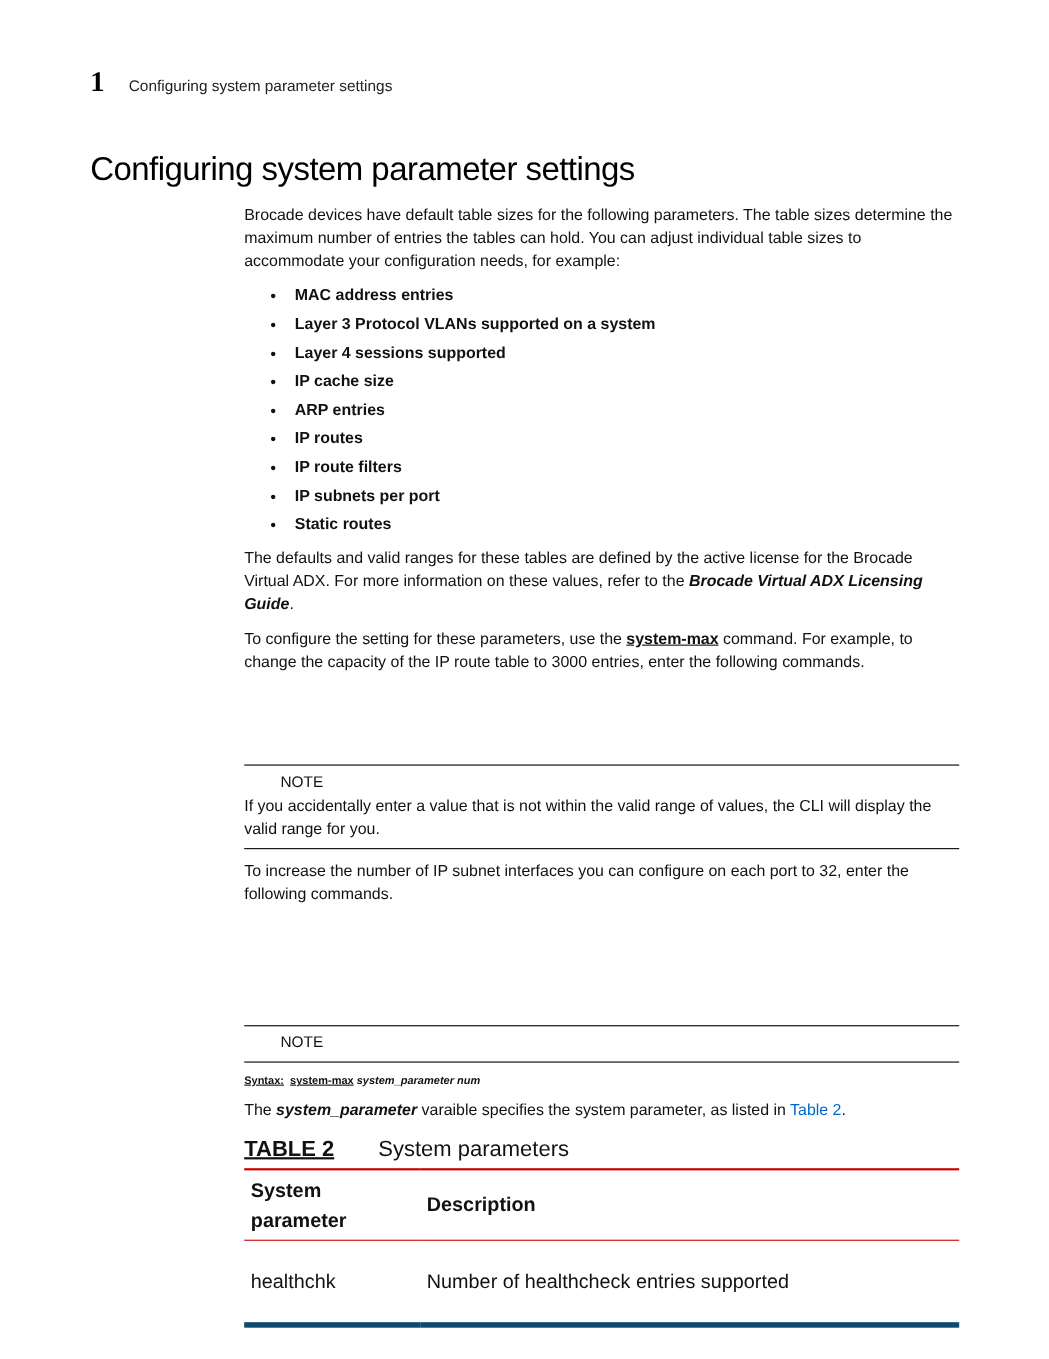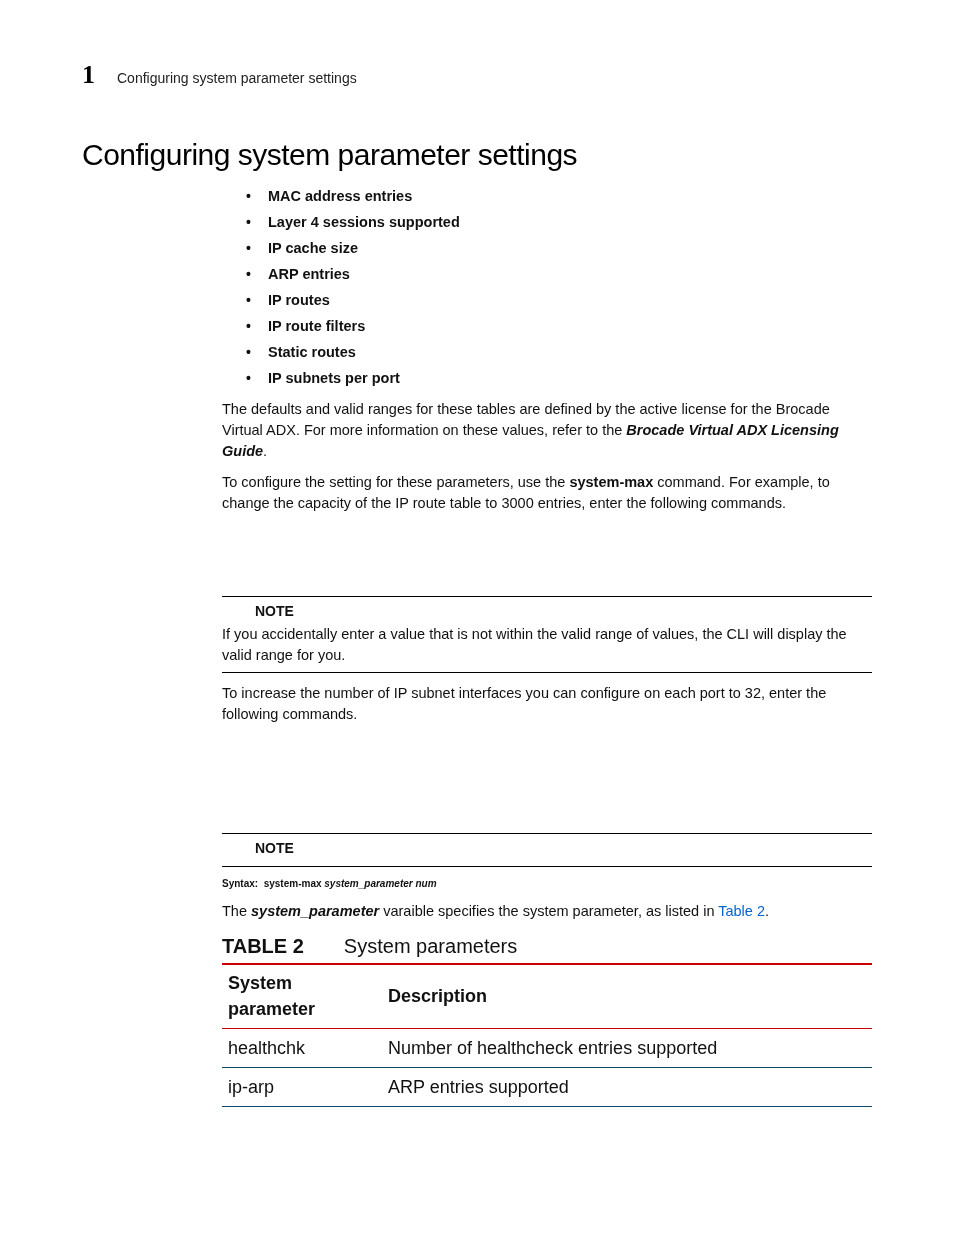--- a/index.html
+++ b/index.html
@@ -52,29 +52,29 @@
     margin: 5px 0;
   }
   ul.bullets li::before {
     content: "•";
     position: absolute;
     left: 0;
     top: 0;
     font-size: 14px;
   }
   .italic { font-style: italic; font-weight: bold; }
-  .bold { font-weight: bold; }
+  .bold { font-weight: bold; text-decoration: underline; }
   .note-block {
     border-top: 1.5px solid #000;
     border-bottom: 1.5px solid #000;
     padding: 4px 0 6px 0;
     margin: 10px 0 10px 0;
   }
   .note-block .note-label {
-    font-weight: bold;
+    font-weight: normal;
     font-size: 14px;
     margin-bottom: 2px;
     padding-left: 33px;
   }
   .syntax-line {
     margin: 10px 0 10px 0;
     font-size: 10px;
   }
   .link { color: #0066cc; }
   .spacer-lg { height: 62px; }
@@ -93,48 +93,50 @@
   table.params thead tr {
     border-top: 2px solid #c00;
     border-bottom: 1px solid #c00;
   }
   table.params th {
     text-align: left;
     font-weight: bold;
     padding: 5px 6px;
   }
   table.params td {
-    padding: 6px 6px;
-    border-bottom: 1px solid #0c4a6e;
+    padding: 24px 6px;
+    border-bottom: 5px solid #0c4a6e;
   }
   table.params th:first-child,
   table.params td:first-child { width: 160px; }
 </style>
 </head>
 <body>
 
 <div class="running-head">
   <span class="chapnum">1</span>
   <span class="chaptitle">Configuring system parameter settings</span>
 </div>
 
 <h1 class="page-title">Configuring system parameter settings</h1>
 
 <div class="content">
 
+  <p>Brocade devices have default table sizes for the following parameters. The table sizes determine the maximum number of entries the tables can hold. You can adjust individual table sizes to accommodate your configuration needs, for example:</p>
 
   <ul class="bullets">
     <li>MAC address entries</li>
+    <li>Layer 3 Protocol VLANs supported on a system</li>
     <li>Layer 4 sessions supported</li>
     <li>IP cache size</li>
     <li>ARP entries</li>
     <li>IP routes</li>
     <li>IP route filters</li>
+    <li>IP subnets per port</li>
     <li>Static routes</li>
-    <li>IP subnets per port</li>
   </ul>
 
   <p>
     <span>The defaults and valid ranges for these tables are defined by the active license for the Brocade Virtual ADX. For more information on these values, refer to the </span><span class="italic">Brocade Virtual ADX Licensing Guide</span><span>.</span>
   </p>
 
   <p>
     <span>To configure the setting for these parameters, use the </span><span class="bold">system-max</span><span> command. For example, to change the capacity of the IP route table to 3000 entries, enter the following commands.</span>
   </p>
 

